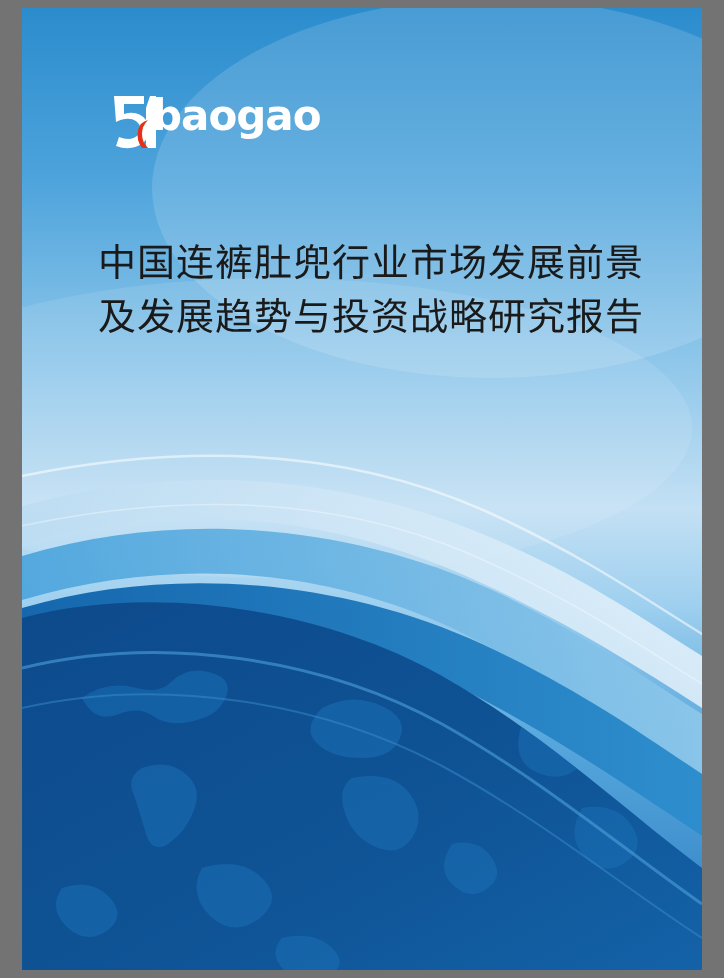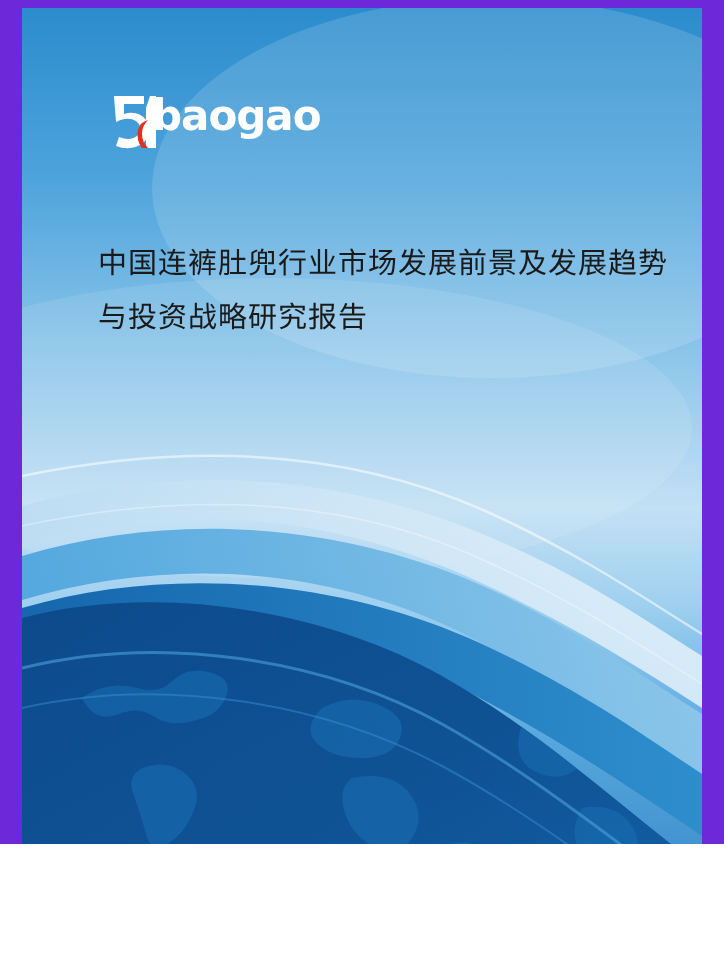--- a/index.html
+++ b/index.html
@@ -6,23 +6,23 @@
     margin: 0;
     padding: 0;
     background: #ffffff;
   }
   body {
     font-family: "Liberation Sans", sans-serif;
   }
   .page {
     position: relative;
     width: 724px;
-    height: 844px;
+    height: 978px;
     overflow: hidden;
-    background: #6d28d9;
+    background: #737373;
   }
   
   .cover {
     position: absolute;
     left: 22px;
     top: 8px;
     width: 680px;
     height: 962px;
     overflow: hidden;
     background: linear-gradient(180deg, #2f8fd0 0%, #4ea4dc 22%, #8fc6ea 44%, #bcdcf2 56%, #7fbde6 68%, #2f7fc4 80%, #1f5fa8 100%);
@@ -75,21 +75,21 @@
     color: #ffffff;
     letter-spacing: 3px;
     white-space: nowrap;
     font-family: "DejaVu Sans", sans-serif;
   }
   .title {
     position: absolute;
     left: 76px;
     top: 228px;
     width: 570px;
-    font-size: 29px;
+    font-size: 38px;
     line-height: 54px;
     color: #1a1a1a;
     font-family: "DejaVu Sans", sans-serif;
     letter-spacing: 1px;
     font-weight: 500;
   }
 </style>
 </head>
 <body>
 

